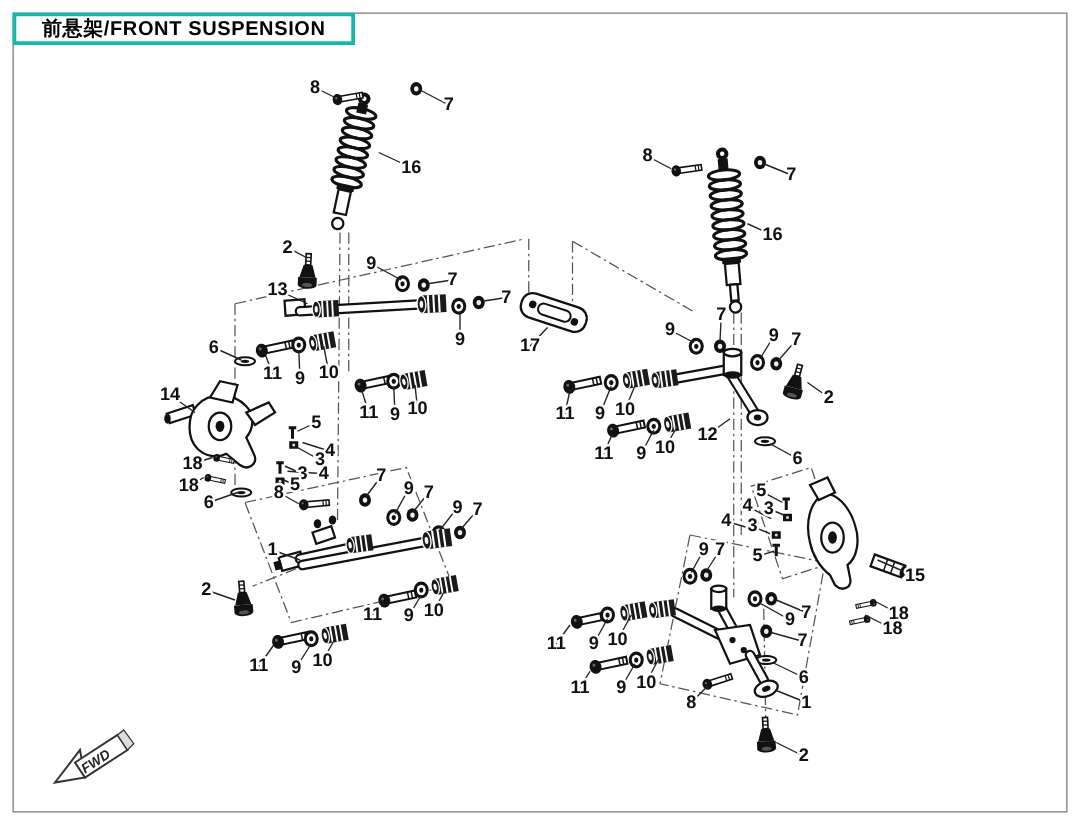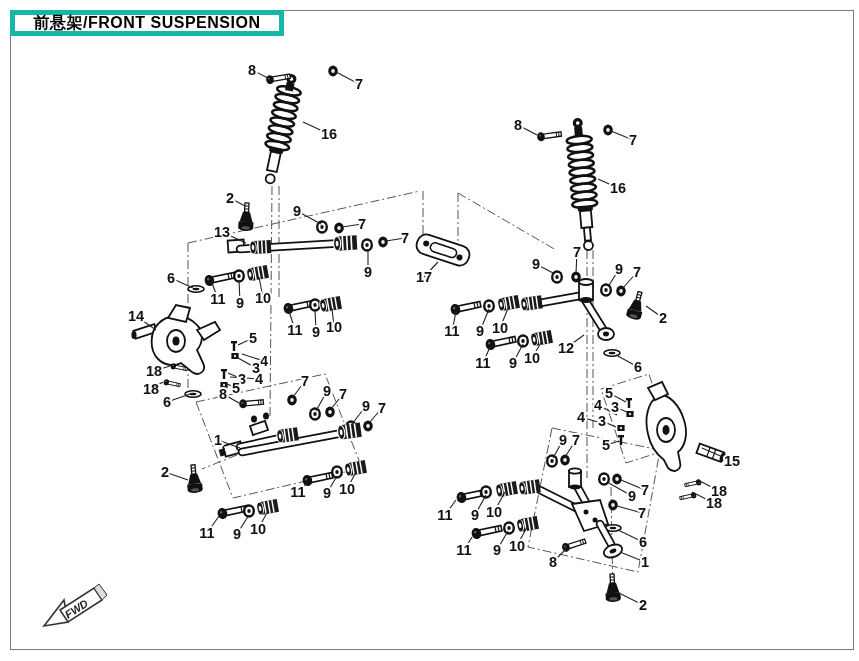--- a/index.html
+++ b/index.html
@@ -1,21 +1,21 @@
 <!DOCTYPE html>
 <html><head>
 <meta charset="utf-8">
 <style>
   html,body{margin:0;padding:0;background:#fff;}
   .page{position:relative;width:859px;height:661px;background:#fff;
         font-family:"Liberation Sans",sans-serif;overflow:hidden;}
   .frame{position:absolute;left:10px;top:10px;width:844px;height:640px;
          border:1px solid #777;box-sizing:border-box;}
   .title-block{position:absolute;left:10px;top:10px;width:274px;height:26px;
-         border:5px solid #14b8a6;background:#fff;box-sizing:border-box;
+         border:3px solid #14b8a6;background:#fff;box-sizing:border-box;
          display:flex;align-items:center;justify-content:center;
          font-size:16px;font-weight:bold;color:#000;letter-spacing:.5px;z-index:3;}
   svg.diagram{position:absolute;left:0;top:0;}
   .phantom{stroke:#555;stroke-width:1;fill:none;stroke-dasharray:9 3 2 3;}
   .leader{stroke:#222;stroke-width:1.1;}
   .callout{font:600 14.5px "Liberation Sans",sans-serif;fill:#111;
            text-anchor:middle;dominant-baseline:central;
            paint-order:stroke;stroke:#fff;stroke-width:4px;stroke-linejoin:round;}
   .tube-o{stroke:#111;stroke-width:8.5;fill:none;stroke-linecap:round;}
   .tube-i{stroke:#fff;stroke-width:5;fill:none;stroke-linecap:round;}

